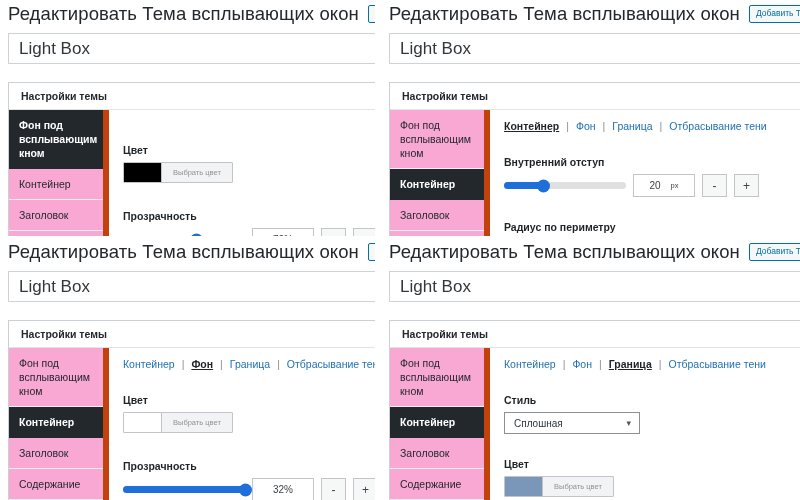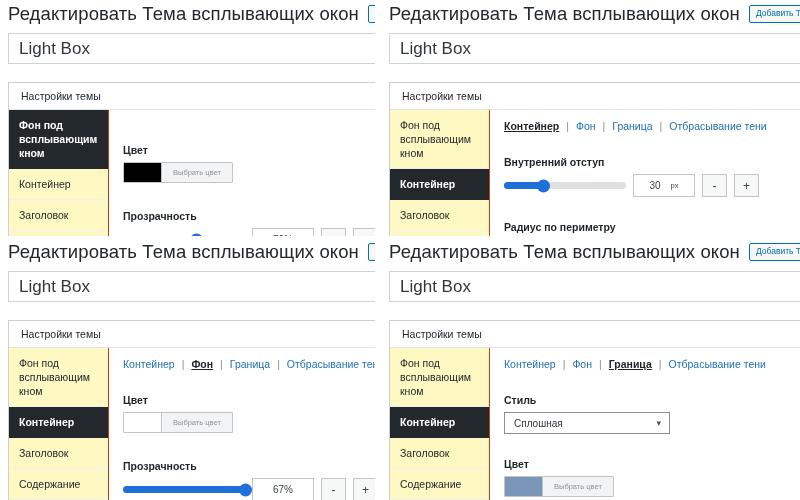--- a/index.html
+++ b/index.html
@@ -69,29 +69,29 @@
   .metabox {
     margin: 18px 8px 0 8px;
     border: 1px solid #ccd0d4;
     background: #fff;
   }
   .metabox-head {
     height: 27px;
     border-bottom: 1px solid #e2e4e7;
     display: flex; align-items: center;
     padding-left: 12px;
-    font-size: 10.5px; font-weight: 400; color: #23282d;
+    font-size: 10.5px; font-weight: 700; color: #23282d;
   }
   .metabox-body { display: flex; min-height: 160px; }
 
   
   .side {
     width: 100px;
-    border-right: 1px solid #c2410c;
-    background: #fef9c3;
+    border-right: 6px solid #c2410c;
+    background: #f9a8d4;
     flex: none;
   }
   .side-item {
     padding: 8px 10px;
     font-size: 10.5px; color: #23282d;
     border-bottom: 1px solid #f0f0f1;
     line-height: 14px;
   }
   .side-item.active {
     background: #23282d; color: #fff; font-weight: 700;
@@ -153,21 +153,21 @@
   .num-box .unit { font-size: 7.5px; margin-left: 10px; }
   .step-btn {
     width: 25px; height: 23px;
     border: 1px solid #c3c4c7; background: #f6f7f7;
     display: flex; align-items: center; justify-content: center;
     font-size: 12px; color: #3c434a; line-height: 1;
   }
 
   
   .select {
-    width: 166px; height: 22px;
+    width: 136px; height: 22px;
     border: 1px solid #8c8f94; background: #fff;
     display: flex; align-items: center; justify-content: space-between;
     padding: 0 8px 0 9px;
     font-size: 10px; color: #2c3338;
   }
   .chev { color: #50575e; font-size: 9px; }
 
   
   .hint-row { display: flex; align-items: center; gap: 11px; margin-top: 4px; }
   .hint-text { font-size: 9px; color: #3c434a; }
@@ -259,21 +259,21 @@
               <span class="tab">Отбрасывание тени</span>
             </div>
             <div class="field">
               <div class="field-label">Внутренний отступ</div>
               <div class="slider-row">
                 <div class="slider">
                   <div class="fill" style="width:32%"></div>
                   <div class="knob" style="left:32%"></div>
                 </div>
                 <div class="num-box">
-                    <span>30</span>
+                    <span>20</span>
                     <span class="unit">px</span>
                   </div>
                 <div class="step-btn">-</div>
                 <div class="step-btn">+</div>
               </div>
             </div>
             <div class="field">
               <div class="field-label">Радиус по периметру</div>
               <div class="slider-row">
                 <div class="slider">
@@ -328,21 +328,21 @@
                 <div class="color-btn">Выбрать цвет</div>
               </div>
             </div>
             <div class="field">
               <div class="field-label">Прозрачность</div>
               <div class="slider-row">
                 <div class="slider">
                   <div class="fill" style="width:100%"></div>
                   <div class="knob" style="left:100%"></div>
                 </div>
-                <div class="num-box">67%</div>
+                <div class="num-box">32%</div>
                 <div class="step-btn">-</div>
                 <div class="step-btn">+</div>
               </div>
             </div>
             <div class="hint-row">
               <span class="tools-icon">
                 <svg width="22" height="22" viewBox="0 0 24 24">
                   <path fill="#1d2327" d="M3.5 2.2l4.6 4.6-1.8 1.8L1.7 4 3.5 2.2zm17 0L22.3 4l-4.6 4.6-1.8-1.8 4.6-4.6zM12 9.1l2.9 2.9-9 9-2.9-2.9 9-9zm6.1 3.9l2.9 2.9-4.3 4.3-2.9-2.9 4.3-4.3z"></path>
                   <circle cx="5" cy="4" r="1.4" fill="#1d2327"></circle>
                 </svg>

